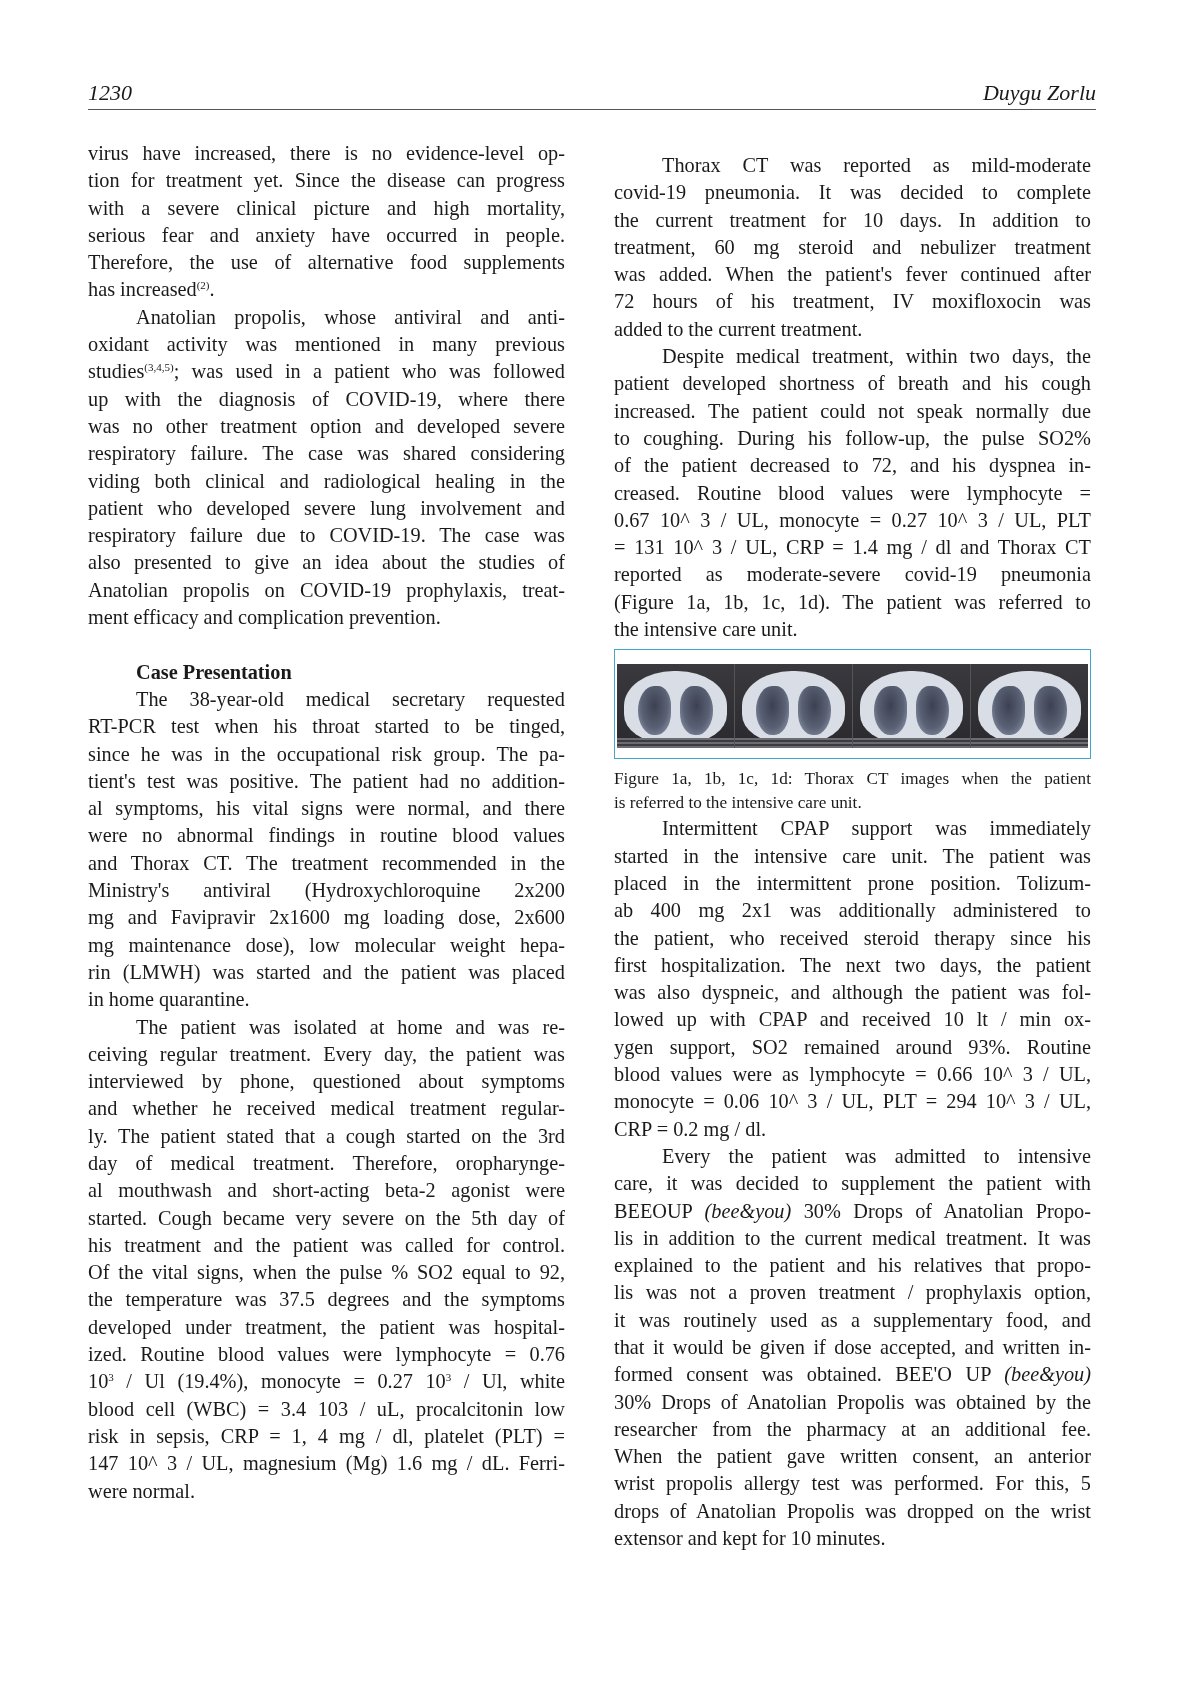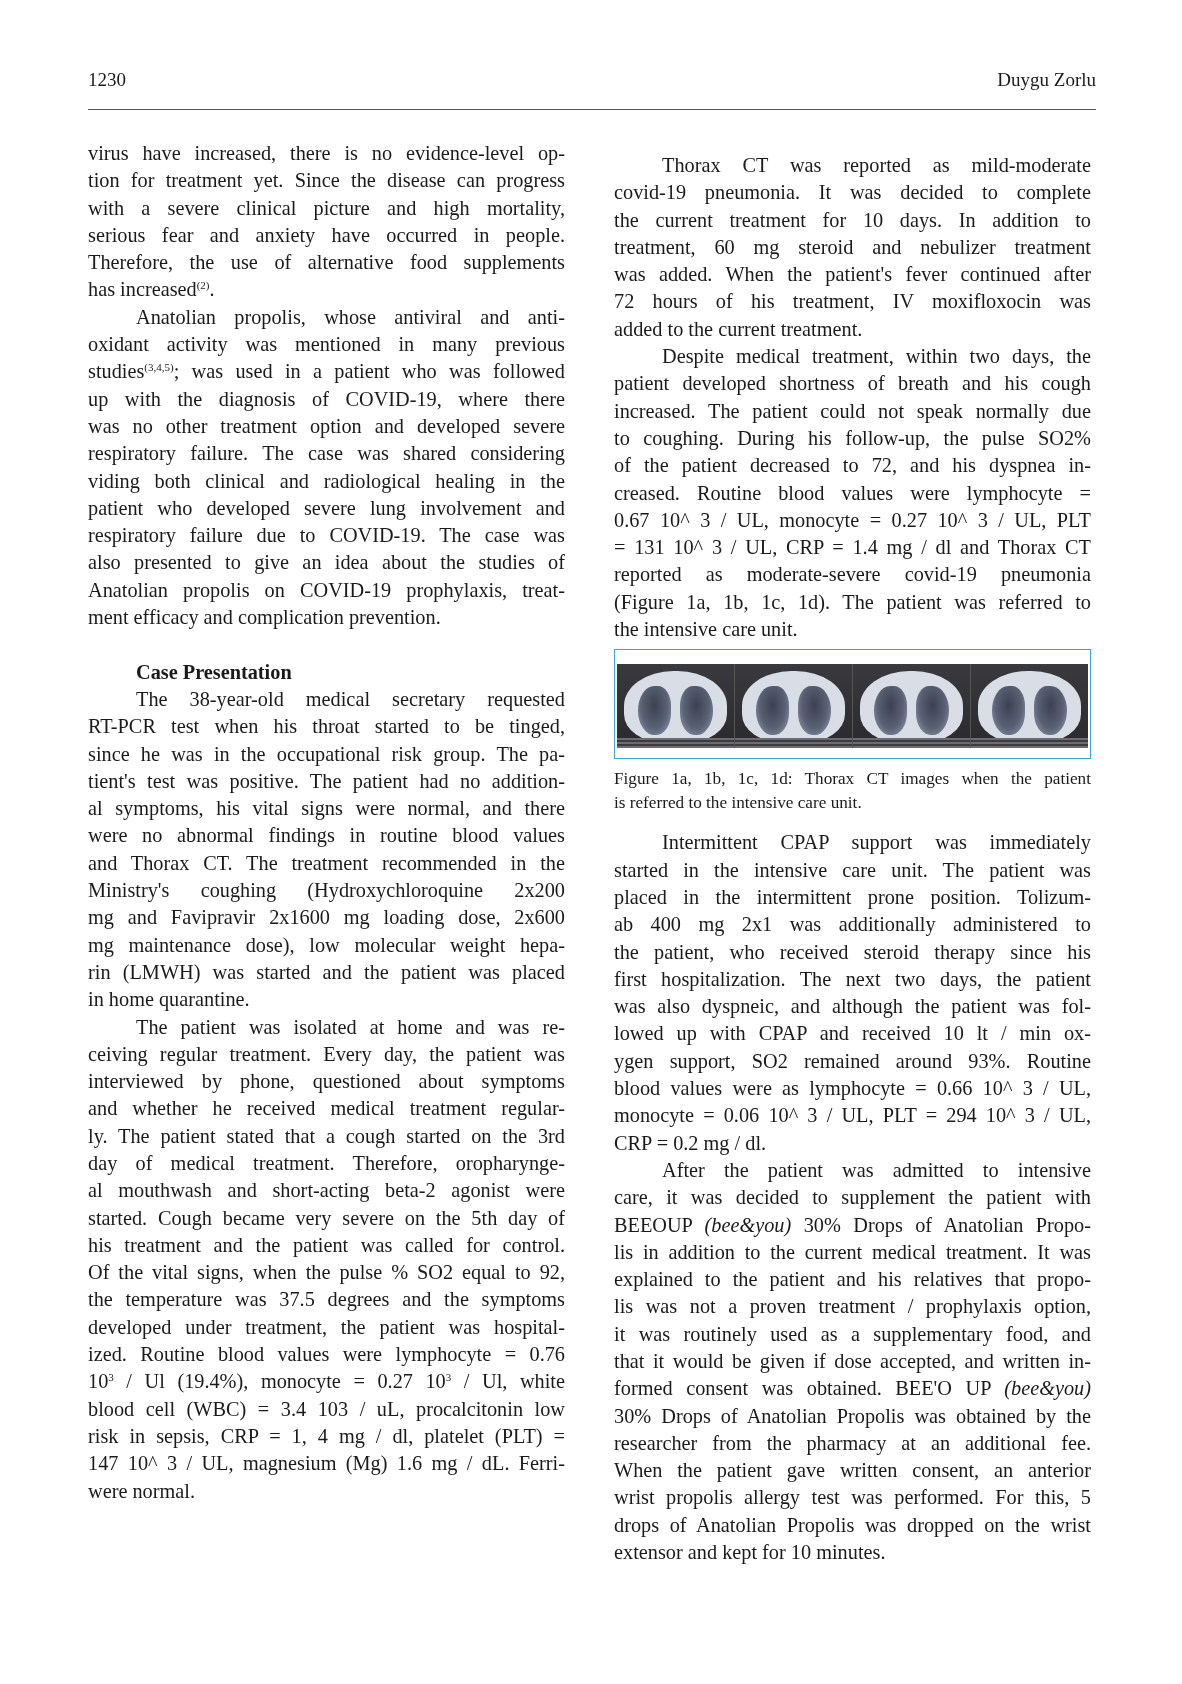--- a/index.html
+++ b/index.html
@@ -1,19 +1,19 @@
 <!DOCTYPE html>
 <html><head>
 <meta charset="utf-8">
 <style>
   html, body { margin: 0; padding: 0; background: #ffffff; }
   body { width: 1182px; height: 1684px; position: relative; overflow: hidden;
          font-family: "Liberation Serif", "DejaVu Serif", serif; color: #1a1a1a; }
-  .header { position: absolute; left: 88px; top: 69px; width: 1008px; height: 24px;
-            font-size: 19px; }
+  .header { position: absolute; left: 88px; top: 80px; width: 1008px; height: 24px;
+            font-style: italic; font-size: 22px; }
   .header .pno { position: absolute; left: 0; top: 0; }
   .header .author { position: absolute; right: 0; top: 0; }
   .rule { position: absolute; left: 88px; top: 109px; width: 1008px; height: 0;
           border-top: 1.5px solid #555; }
   .col { position: absolute; width: 477px; font-size: 20.3px; }
   .col.left { left: 88px; top: 140px; }
   .col.right { left: 614px; top: 152px; }
   .line { height: 27.3px; line-height: 27.3px; white-space: nowrap;
           text-align: justify; text-align-last: justify; }
   .line.last { text-align-last: left; }
@@ -33,21 +33,21 @@
   .ct .lung { position: absolute; top: 26%; width: 28%; height: 58%;
               background: radial-gradient(ellipse at 50% 40%, #3c4152 0%, #5a6174 55%, #9aa3b6 100%);
               border-radius: 50% 40% 45% 50%; }
   .ct .lung.l { left: 18%; }
   .ct .lung.r { right: 18%; border-radius: 40% 50% 50% 45%; }
   .ct .table { position: absolute; left: 0; right: 0; bottom: 0; height: 12%;
                background: repeating-linear-gradient(#6c6c72 0 2px, #3b3b40 2px 4px); }
   .caption { font-size: 17.2px; margin-top: 8px; line-height: 24px; }
   .caption .line { height: 24px; line-height: 24px; }
   .caption b { font-weight: normal; }
-  .after-fig { margin-top: 14px; }
+  .after-fig { }
   .it { font-style: italic; }
 </style>
 </head>
 <body>
 
 <div class="header">
   <span class="pno">1230</span>
   <span class="author">Duygu Zorlu</span>
 </div>
 <div class="rule"></div>
@@ -81,21 +81,21 @@
   <div class="line heading">Case Presentation</div>
 
   <div>
     <div class="line indent">The 38-year-old medical secretary requested</div>
     <div class="line">RT-PCR test when his throat started to be tinged,</div>
     <div class="line">since he was in the occupational risk group. The pa-</div>
     <div class="line">tient's test was positive. The patient had no addition-</div>
     <div class="line">al symptoms, his vital signs were normal, and there</div>
     <div class="line">were no abnormal findings in routine blood values</div>
     <div class="line">and Thorax CT. The treatment recommended in the</div>
-    <div class="line">Ministry's coughing (Hydroxychloroquine 2x200</div>
+    <div class="line">Ministry's antiviral (Hydroxychloroquine 2x200</div>
     <div class="line">mg and Favipravir 2x1600 mg loading dose, 2x600</div>
     <div class="line">mg maintenance dose), low molecular weight hepa-</div>
     <div class="line">rin (LMWH) was started and the patient was placed</div>
     <div class="line last">in home quarantine.</div>
   </div>
 
   <div>
     <div class="line indent">The patient was isolated at home and was re-</div>
     <div class="line">ceiving regular treatment. Every day, the patient was</div>
     <div class="line">interviewed by phone, questioned about symptoms</div>
@@ -184,21 +184,21 @@
     <div class="line">first hospitalization. The next two days, the patient</div>
     <div class="line">was also dyspneic, and although the patient was fol-</div>
     <div class="line">lowed up with CPAP and received 10 lt / min ox-</div>
     <div class="line">ygen support, SO2 remained around 93%. Routine</div>
     <div class="line">blood values were as lymphocyte = 0.66 10^ 3 / UL,</div>
     <div class="line">monocyte = 0.06 10^ 3 / UL, PLT = 294 10^ 3 / UL,</div>
     <div class="line last">CRP = 0.2 mg / dl.</div>
   </div>
 
   <div>
-    <div class="line indent">After the patient was admitted to intensive</div>
+    <div class="line indent">Every the patient was admitted to intensive</div>
     <div class="line">care, it was decided to supplement the patient with</div>
     <div class="line"><span>BEEOUP </span><span class="it">(bee&amp;you)</span><span> 30% Drops of Anatolian Propo-</span></div>
     <div class="line">lis in addition to the current medical treatment. It was</div>
     <div class="line">explained to the patient and his relatives that propo-</div>
     <div class="line">lis was not a proven treatment / prophylaxis option,</div>
     <div class="line">it was routinely used as a supplementary food, and</div>
     <div class="line">that it would be given if dose accepted, and written in-</div>
     <div class="line"><span>formed consent was obtained. BEE'O UP </span><span class="it">(bee&amp;you)</span></div>
     <div class="line">30% Drops of Anatolian Propolis was obtained by the</div>
     <div class="line">researcher from the pharmacy at an additional fee.</div>

